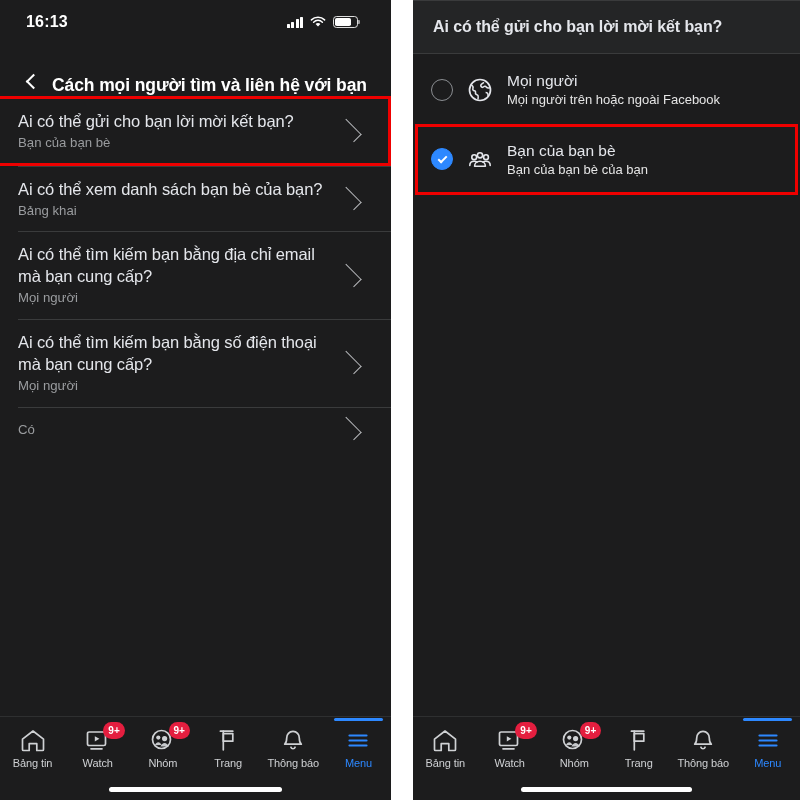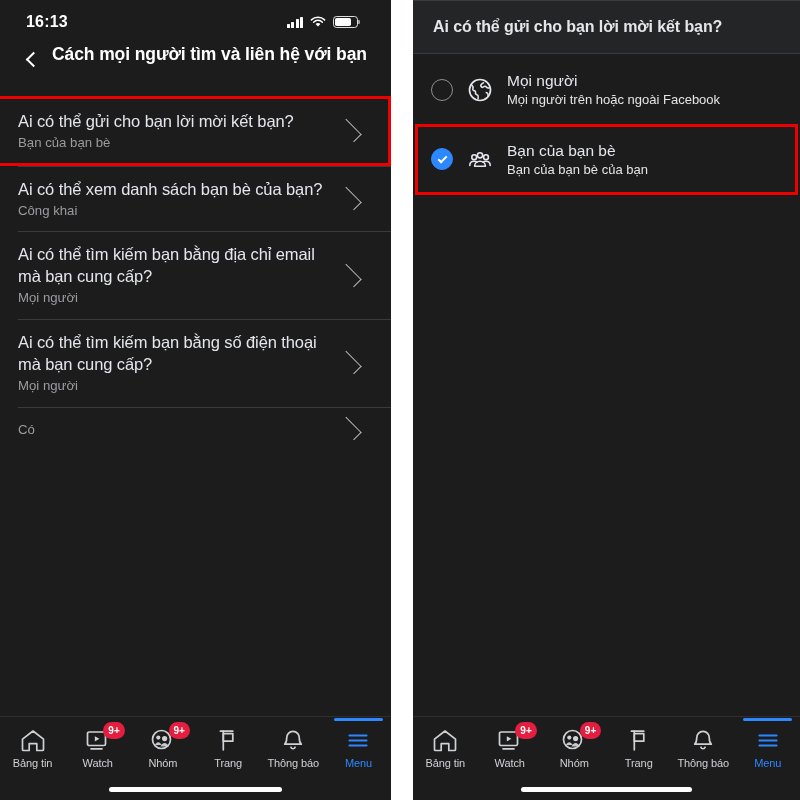--- a/index.html
+++ b/index.html
@@ -57,21 +57,21 @@
     content: ""; position: absolute; right: -3px; top: 3.4px;
     width: 1.8px; height: 4px; background: rgba(255,255,255,.55);
     border-radius: 0 1px 1px 0;
   }
   .batt span { display: block; height: 100%; width: 76%; background: #ffffff; border-radius: 1.8px; }
 
   
   .navbar {
     flex: 0 0 52px;
     display: flex;
-    align-items: flex-start;
+    align-items: flex-end;
     padding: 0 16px;
     color: #ffffff;
     background: #1c1c1d;
     position: relative;
   }
   .back-btn {
     width: 30px; height: 30px;
     display: flex; align-items: center; justify-content: center;
     flex: 0 0 30px;
   }
@@ -273,21 +273,21 @@
           <div class="row-title">Ai có thể gửi cho bạn lời mời kết bạn?</div>
           <div class="row-sub">Bạn của bạn bè</div>
         </div>
         <span class="chev-right"></span>
         <span class="hl-box" style="left:-3px;top:0;right:0;bottom:0;"></span>
       </div>
 
       <div class="row">
         <div class="row-texts">
           <div class="row-title">Ai có thể xem danh sách bạn bè của bạn?</div>
-          <div class="row-sub">Công khai</div>
+          <div class="row-sub">Bảng khai</div>
         </div>
         <span class="chev-right"></span>
       </div>
 
       <div class="row">
         <div class="row-texts">
           <div class="row-title">Ai có thể tìm kiếm bạn bằng địa chỉ email mà bạn cung cấp?</div>
           <div class="row-sub">Mọi người</div>
         </div>
         <span class="chev-right"></span>

